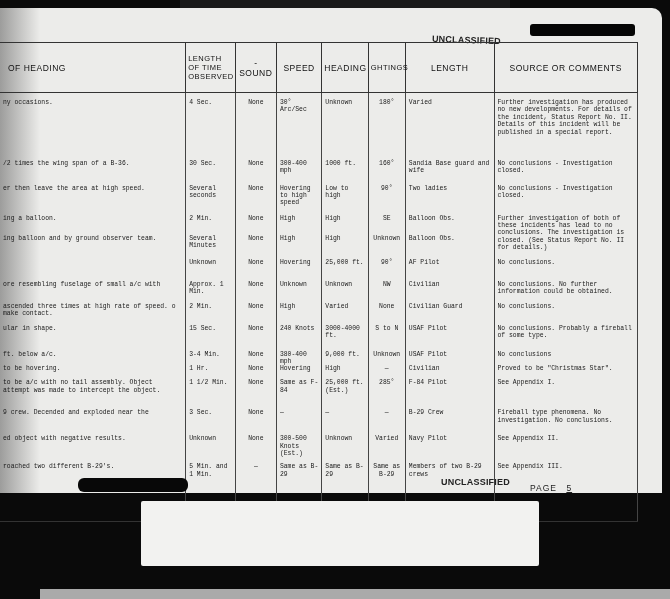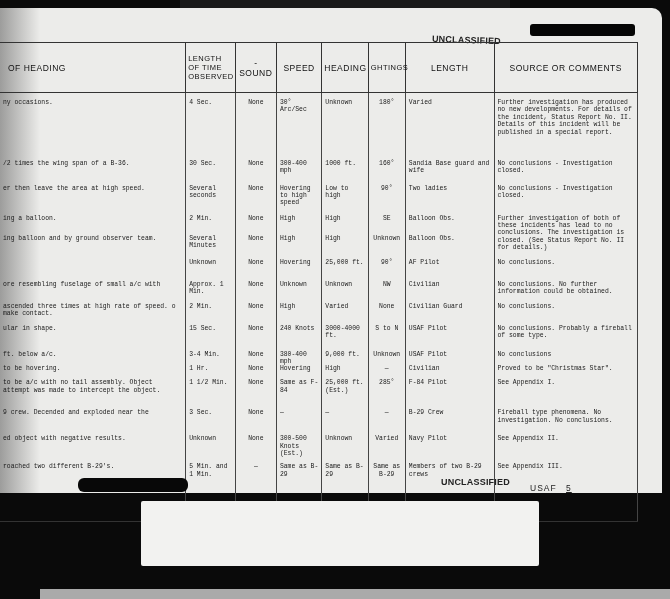--- a/index.html
+++ b/index.html
@@ -205,20 +205,20 @@
         <td>Same as B-29</td>
         <td class="center">Same as B-29</td>
         <td>Members of two B-29 crews</td>
         <td>See Appendix III.</td>
       </tr>
     </tbody>
   </table>
 
   <div class="stamp-bottom">UNCLASSIFIED</div>
   <div class="page-no">
-    <span>USAF</span>
+    <span>PAGE</span>
     <span class="num">5</span>
   </div>
 </div>
 
 <div class="redact-bottom"></div>
 <div class="lower-card"></div>
 <div class="bottom-strip"></div>
 
 </body></html>

